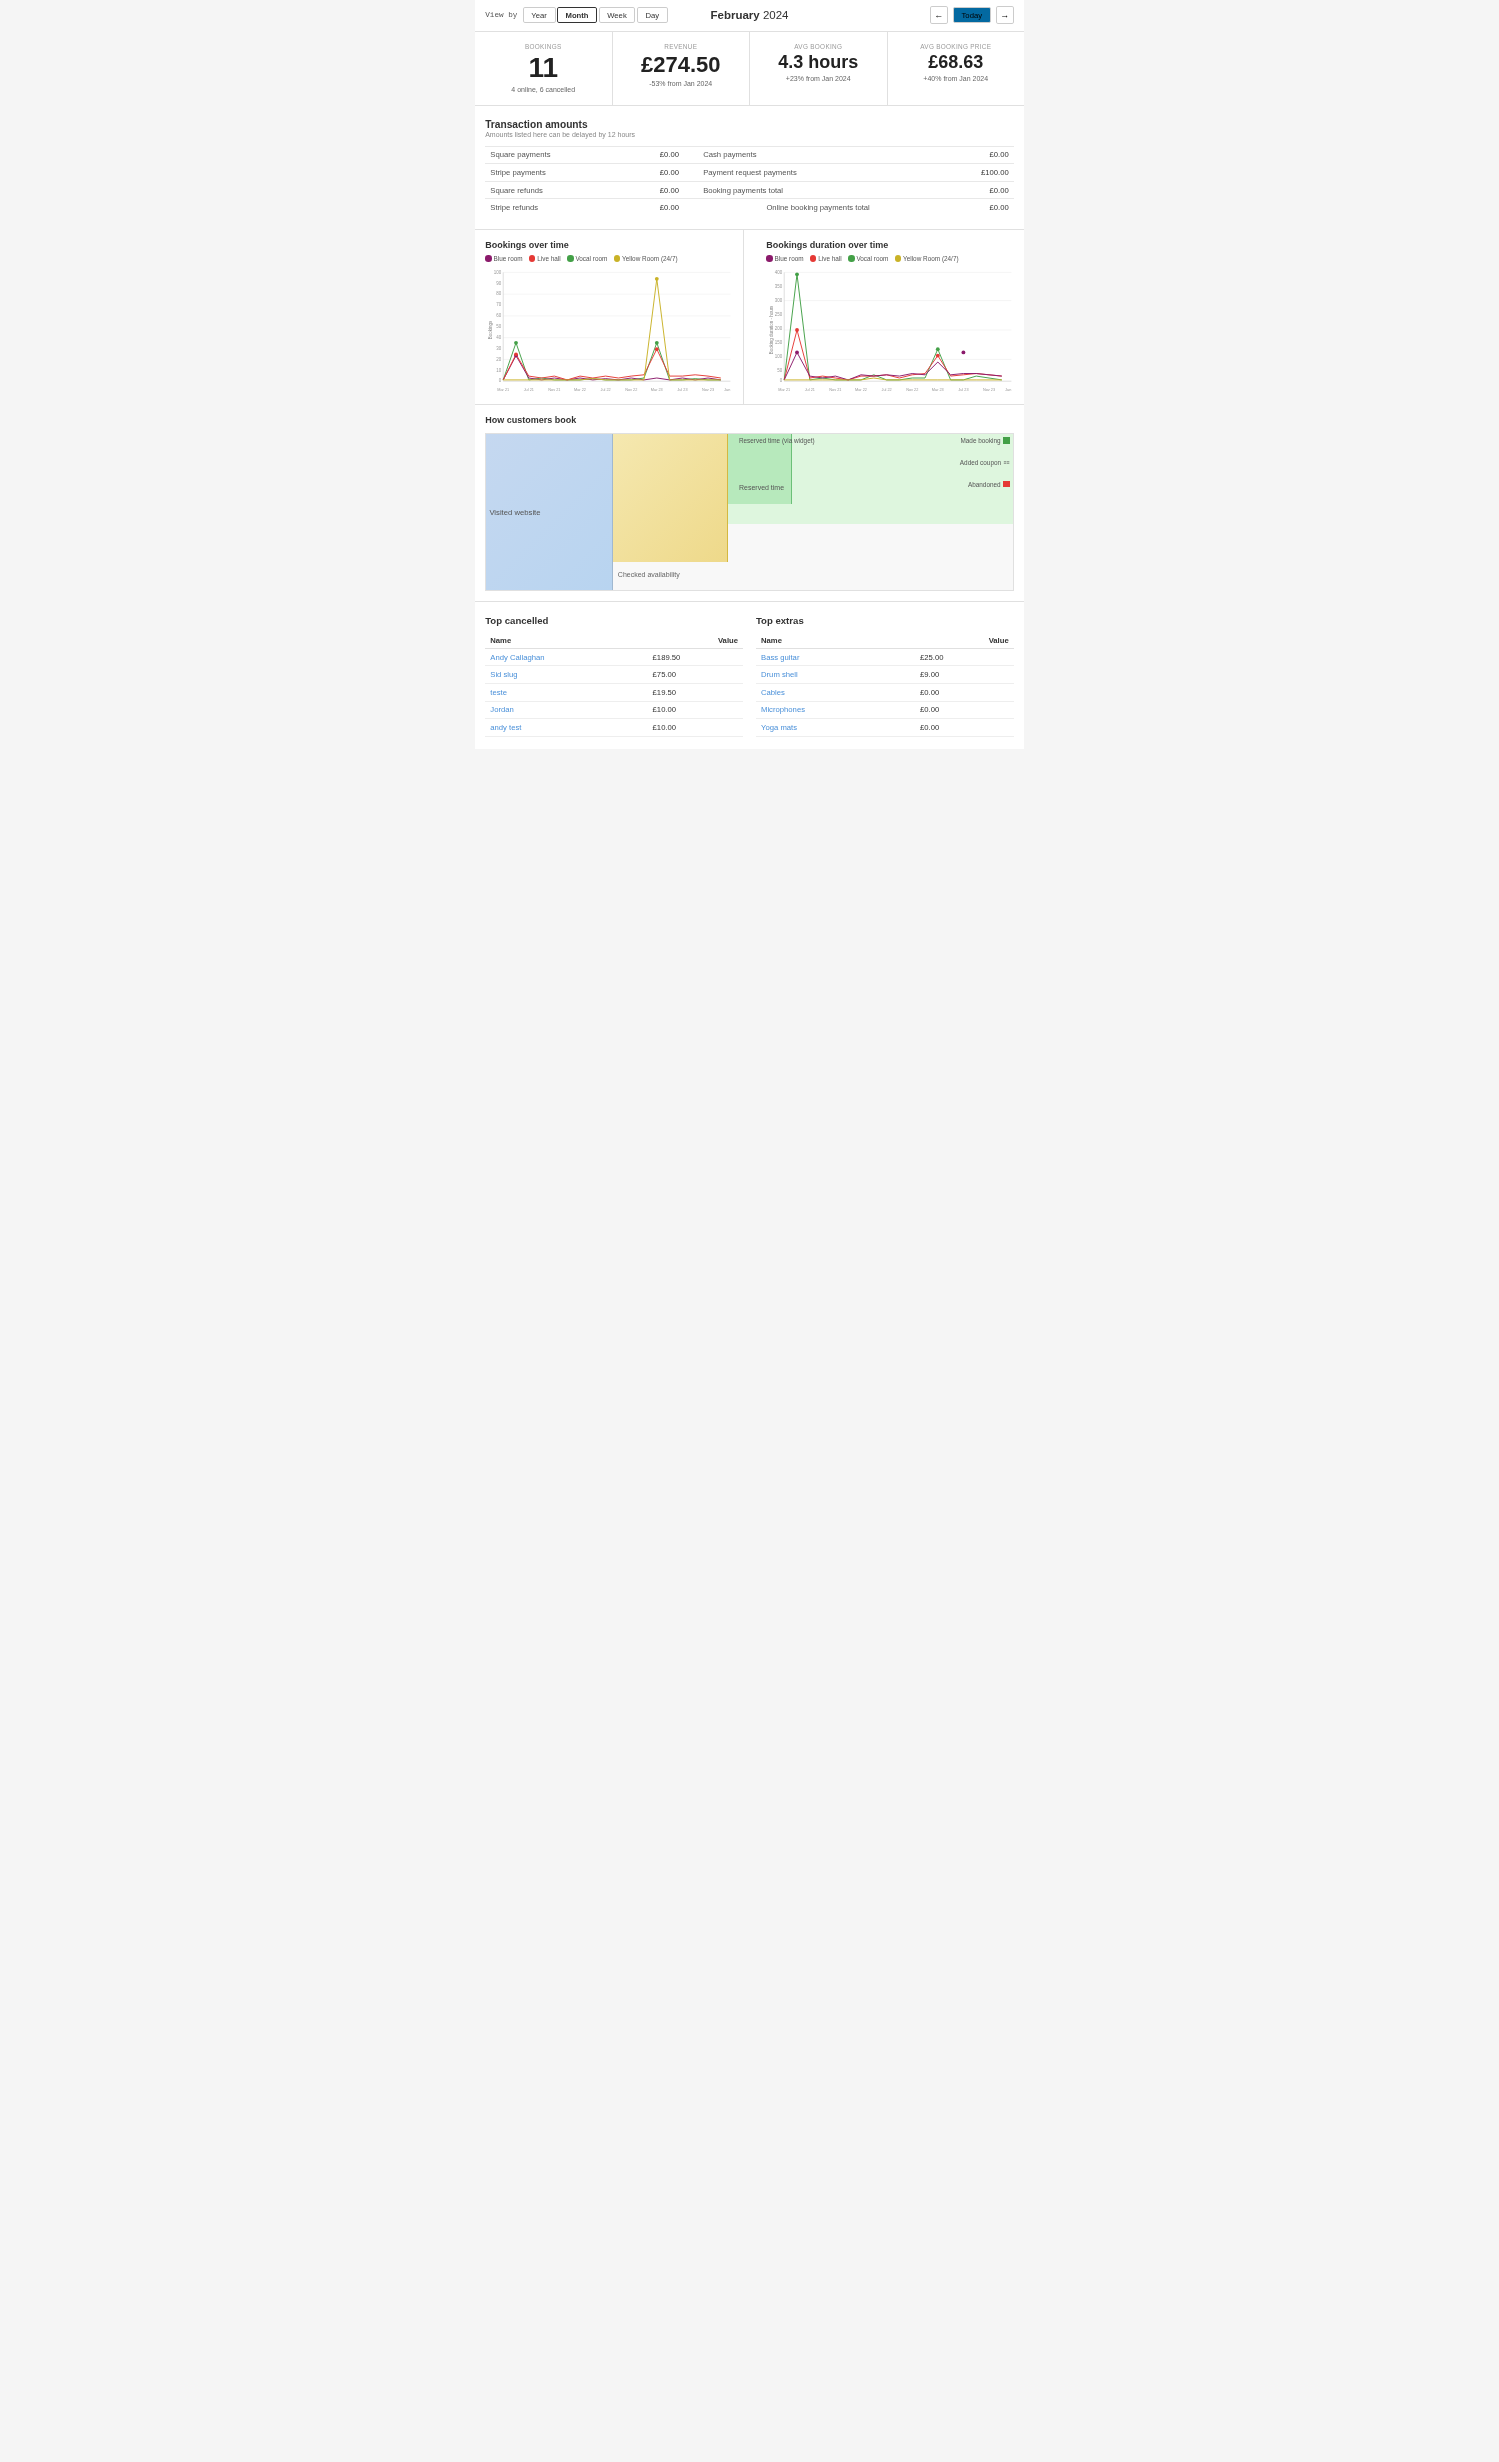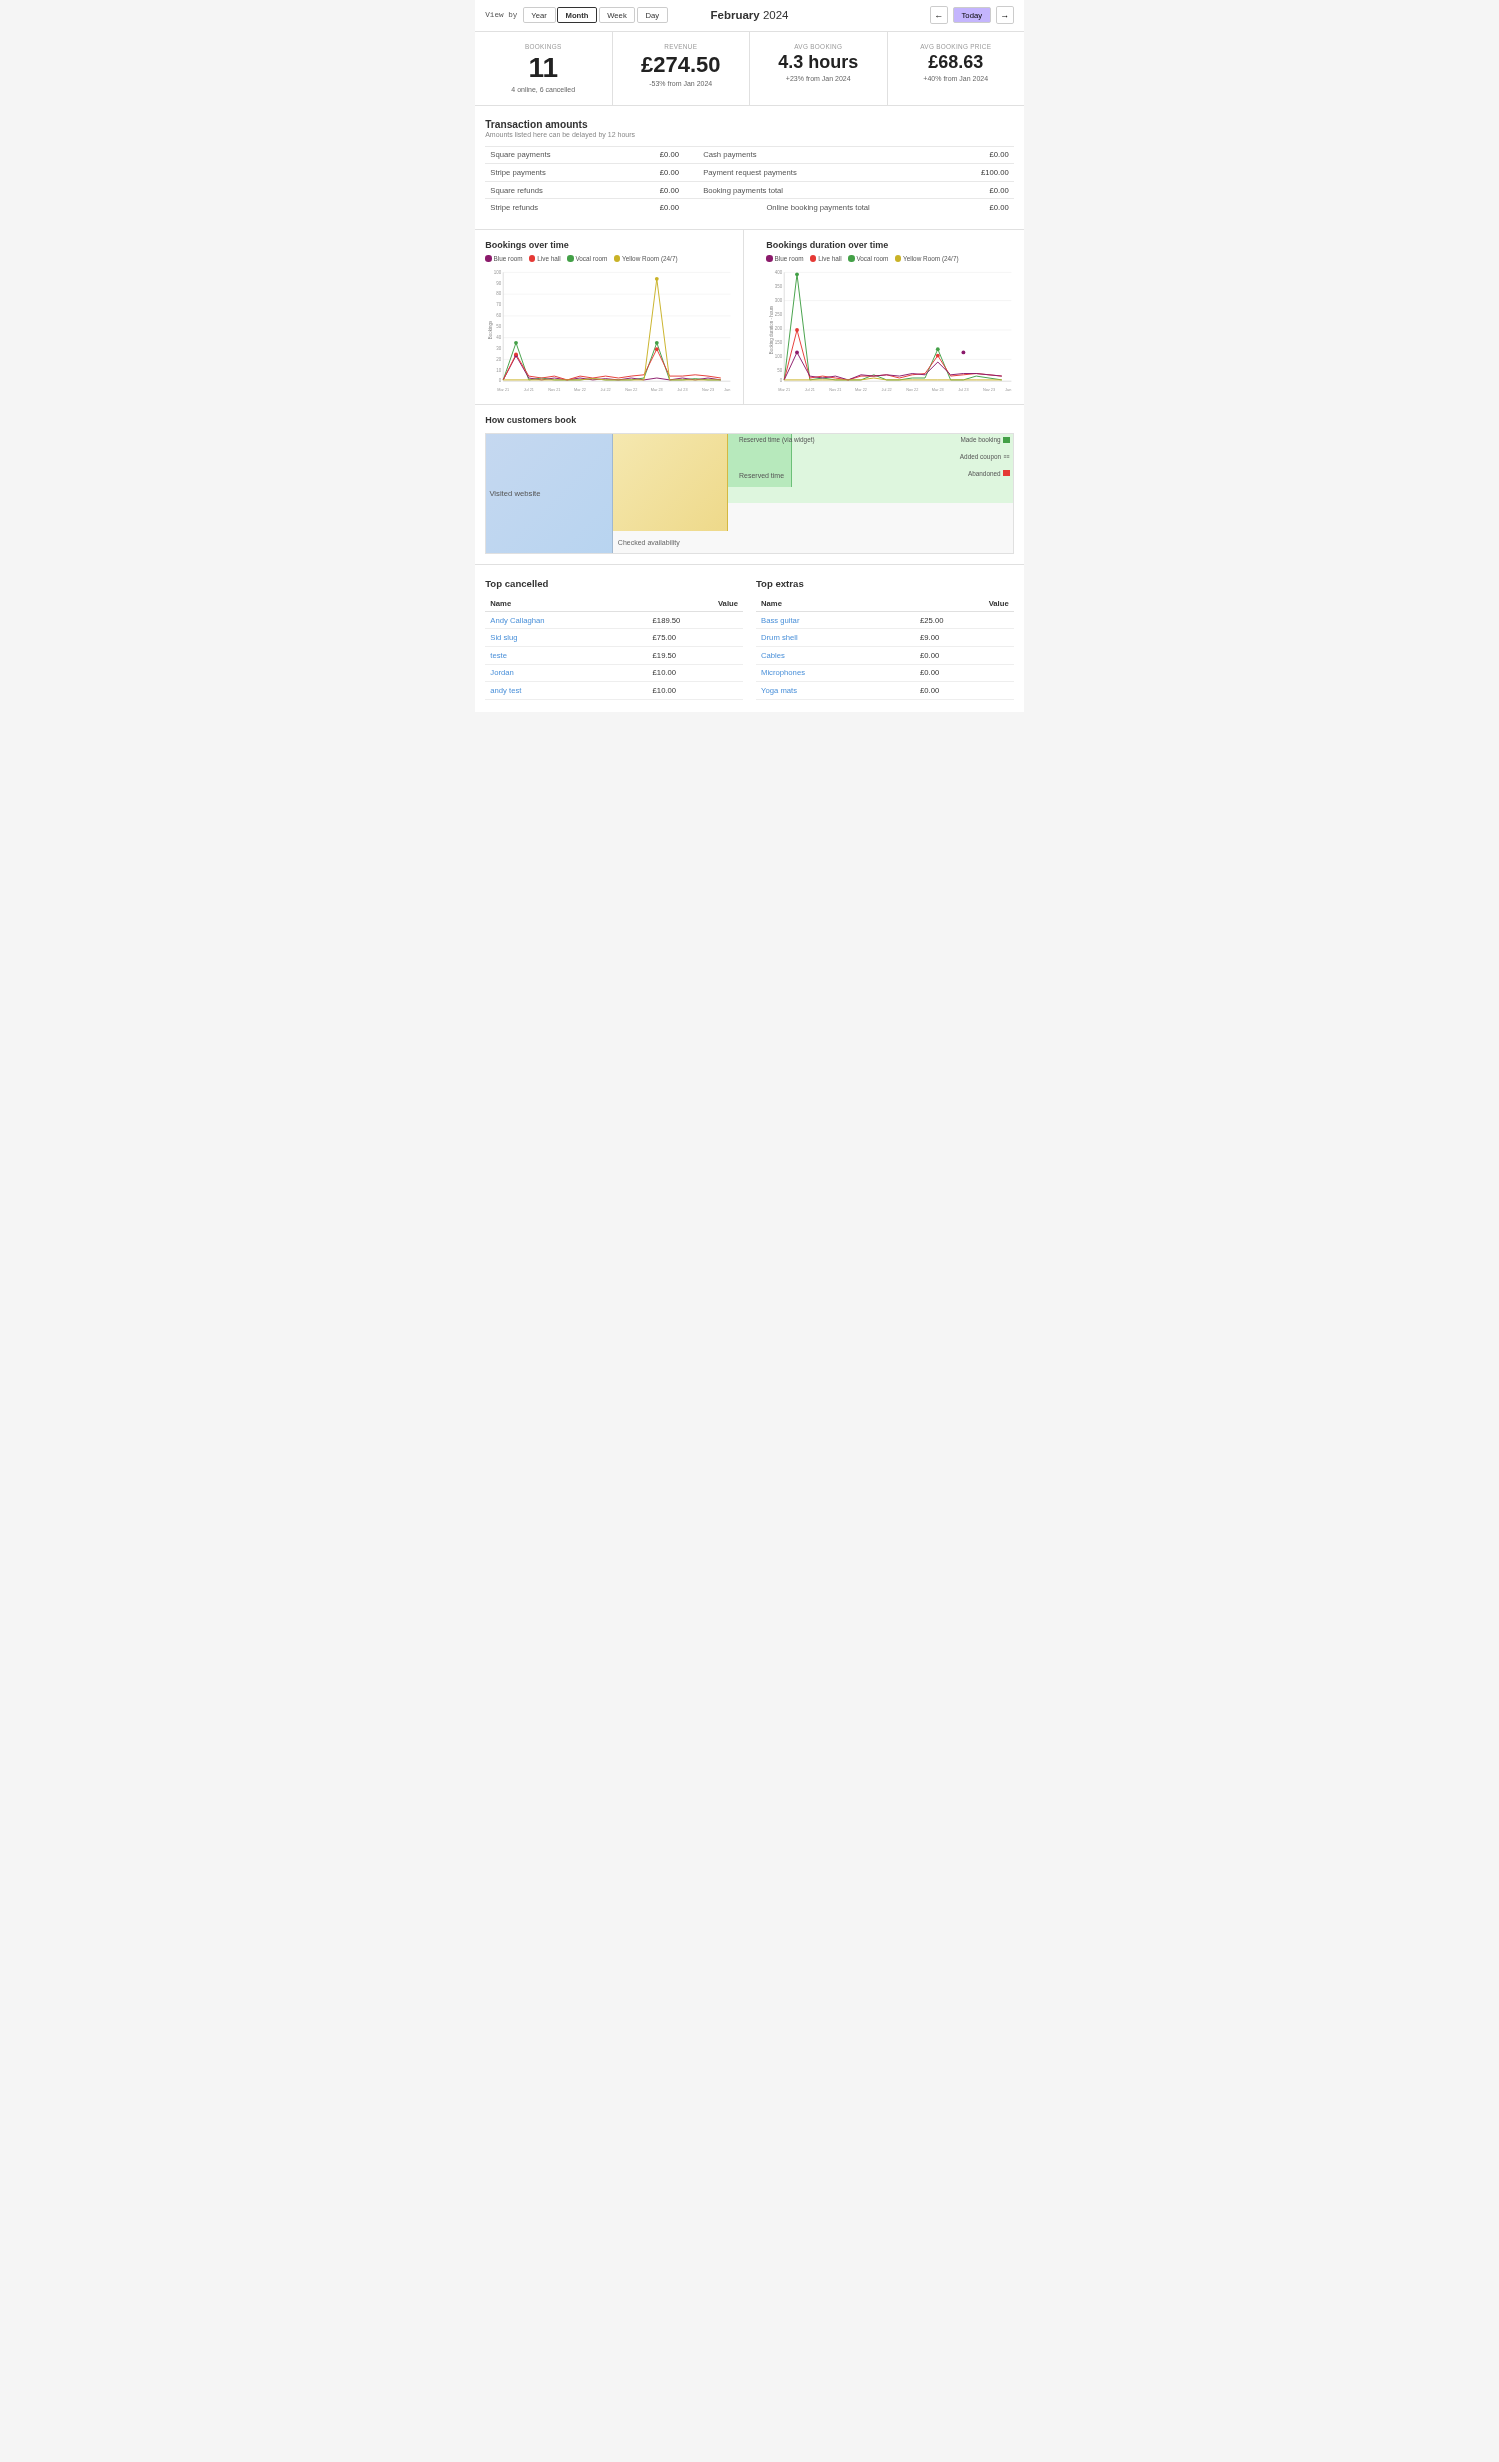--- a/index.html
+++ b/index.html
@@ -9,21 +9,21 @@
     
     .top-bar { display: flex; align-items: center; padding: 6.4px 10.2px; border-bottom: 0.6px solid #e0e0e0; background: #fff; }
     .view-by-label { font-size: 7.7px; color: #555; margin-right: 5.1px; font-family: Liberation Mono, monospace; }
     .view-buttons { display: flex; gap: 1.3px; margin-right: auto; }
     .view-btn { padding: 2.6px 7.7px; border: 0.6px solid #ccc; background: #fff; border-radius: 1.9px; cursor: pointer; font-size: 7.7px; color: #333; }
     .view-btn.active { background: #fff; border-color: #333; font-weight: 600; }
     .month-title { font-size: 11.5px; font-weight: 400; position: absolute; left: 50%; transform: translateX(-50%); }
     .month-title strong { font-weight: 700; }
     .nav-right { display: flex; align-items: center; gap: 5.1px; margin-left: auto; }
     .nav-arrow { width: 18px; height: 18px; border: 0.6px solid #ccc; border-radius: 1.9px; background: #fff; cursor: pointer; display: flex; align-items: center; justify-content: center; font-size: 9px; }
-    .today-btn { padding: 2.6px 7.7px; border: 0.6px solid #ccc; background: #c4b5fd; border-radius: 1.9px; cursor: pointer; font-size: 7.7px; }
+    .today-btn { padding: 2.6px 7.7px; border: 0.6px solid #ccc; background: #0369a1; border-radius: 1.9px; cursor: pointer; font-size: 7.7px; }
 
     
     .stats-row { display: flex; border-bottom: 0.6px solid #e0e0e0; }
     .stat-card { flex: 1; padding: 11.5px 10.2px; border-right: 0.6px solid #e0e0e0; text-align: center; }
     .stat-card:last-child { border-right: none; }
     .stat-label { font-size: 6.4px; color: #999; text-transform: uppercase; letter-spacing: 0.3px; margin-bottom: 2.6px; }
     .stat-value { font-size: 28px; font-weight: 700; color: #222; line-height: 1.1; margin-bottom: 2.6px; }
     .stat-sub { font-size: 7px; color: #666; }
 
     
@@ -283,21 +283,21 @@
           <text x="305" y="195" font-size="6" fill="#999" text-anchor="middle">Jul 23</text>
           <text x="345" y="195" font-size="6" fill="#999" text-anchor="middle">Nov 23</text>
           <text x="375" y="195" font-size="6" fill="#999" text-anchor="middle">Jan</text>
         </svg>
       </div>
     </div>
   </div>
 
   <div class="funnel-section">
     <div class="funnel-title">How customers book</div>
-    <div class="funnel-area" style="position:relative; height:121px; background:#f8f8f8; border:0.6px solid #e0e0e0; overflow:hidden;">
+    <div class="funnel-area" style="position:relative; height:158px; background:#f8f8f8; border:0.6px solid #e0e0e0; overflow:hidden;">
 
       <div style="position:absolute; left:0; top:0; width:24%; height:100%; background:linear-gradient(135deg,#c5d8f0 0%,#b8d4f0 100%); border-right:0.6px solid #a0b8d0;"></div>
 
       <div style="position:absolute; left:24%; top:0; width:22%; height:82%; background:linear-gradient(135deg,#f5e8b0 0%,#eed98a 100%); border-right:0.6px solid #d4b840;"></div>
 
       <div style="position:absolute; left:46%; top:0; width:12%; height:45%; background:rgba(100,200,120,0.35); border-right:0.6px solid #60b070;"></div>
 
       <div style="position:absolute; left:46%; top:0; width:54%; height:58%; background:rgba(144,238,144,0.25);"></div>
 
       <div style="position:absolute; left:3.2px; top:50%; transform:translateY(-50%); font-size:7.7px; color:#555; font-weight:500;">Visited website</div>

